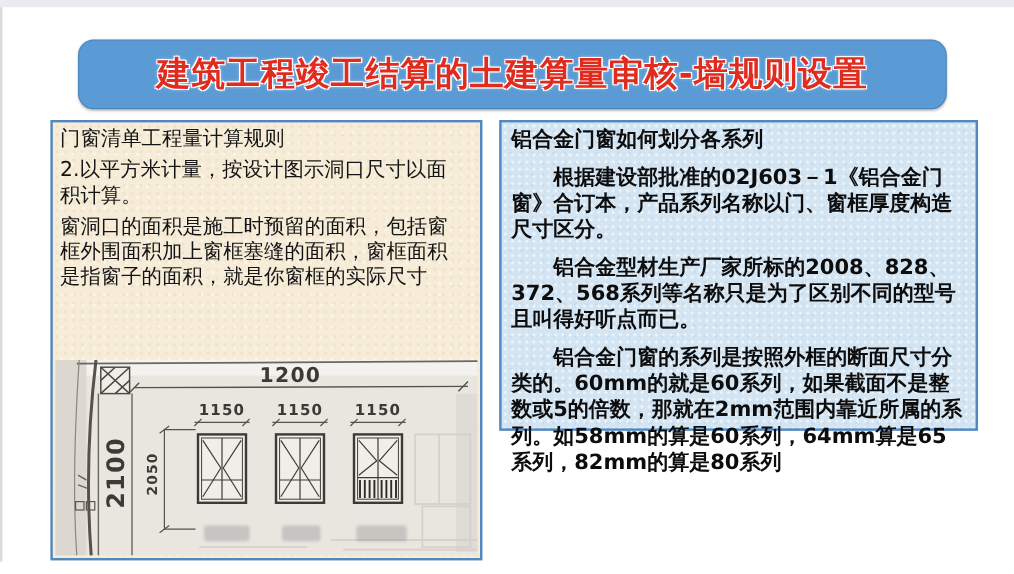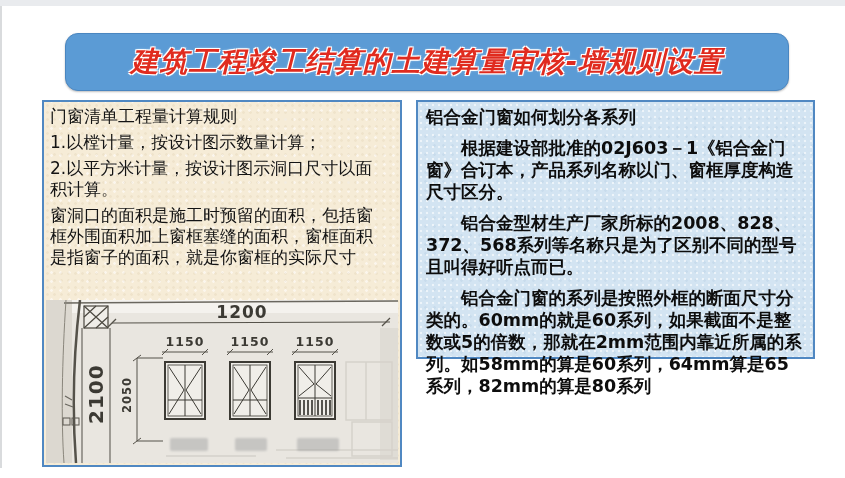--- a/index.html
+++ b/index.html
@@ -10,21 +10,20 @@
   }
   .topbar{position:absolute;left:0;top:0;width:845px;height:6px;background:#e9ebee;}
   .left-edge{position:absolute;left:0;top:6px;width:2px;height:462px;background:#d9dbdd;}
 
   
   .header{
     position:absolute;left:65px;top:33px;width:722px;height:56px;
     background:#5b9bd5;border:1px solid #4a86c0;border-radius:13px;
     display:flex;align-items:center;justify-content:center;
     box-shadow:0 1px 2px rgba(0,0,0,.25);
-    font-style:italic;
   }
   .header .title{
     font-size:28px;font-weight:bold;letter-spacing:1px;color:#e02b1f;
     text-shadow:-1px -1px 0 #fff,1px -1px 0 #fff,-1px 1px 0 #fff,1px 1px 0 #fff,0 0 3px #fff;
     white-space:nowrap;
   }
 
   
   .panel-left{
     position:absolute;left:42px;top:100px;width:360px;height:367px;
@@ -64,21 +63,20 @@
 
 <div class="topbar"></div>
 <div class="left-edge"></div>
 
 <div class="header">
   <div class="title">建筑工程竣工结算的土建算量审核-墙规则设置</div>
 </div>
 
 <div class="panel-left">
   <p>门窗清单工程量计算规则</p>
-  <p>1.以樘计量，按设计图示数量计算；</p>
   <p>2.以平方米计量，按设计图示洞口尺寸以面积计算。</p>
   <p>窗洞口的面积是施工时预留的面积，包括窗框外围面积加上窗框塞缝的面积，窗框面积是指窗子的面积，就是你窗框的实际尺寸</p>
 
   <div class="drawing-wrap">
     <svg viewBox="0 0 352 163" preserveAspectRatio="none">
       <defs>
         <filter id="blur1" x="-30%" y="-30%" width="160%" height="160%">
             <feGaussianBlur stdDeviation="1.3"></feGaussianBlur>
           </filter>
       </defs>

